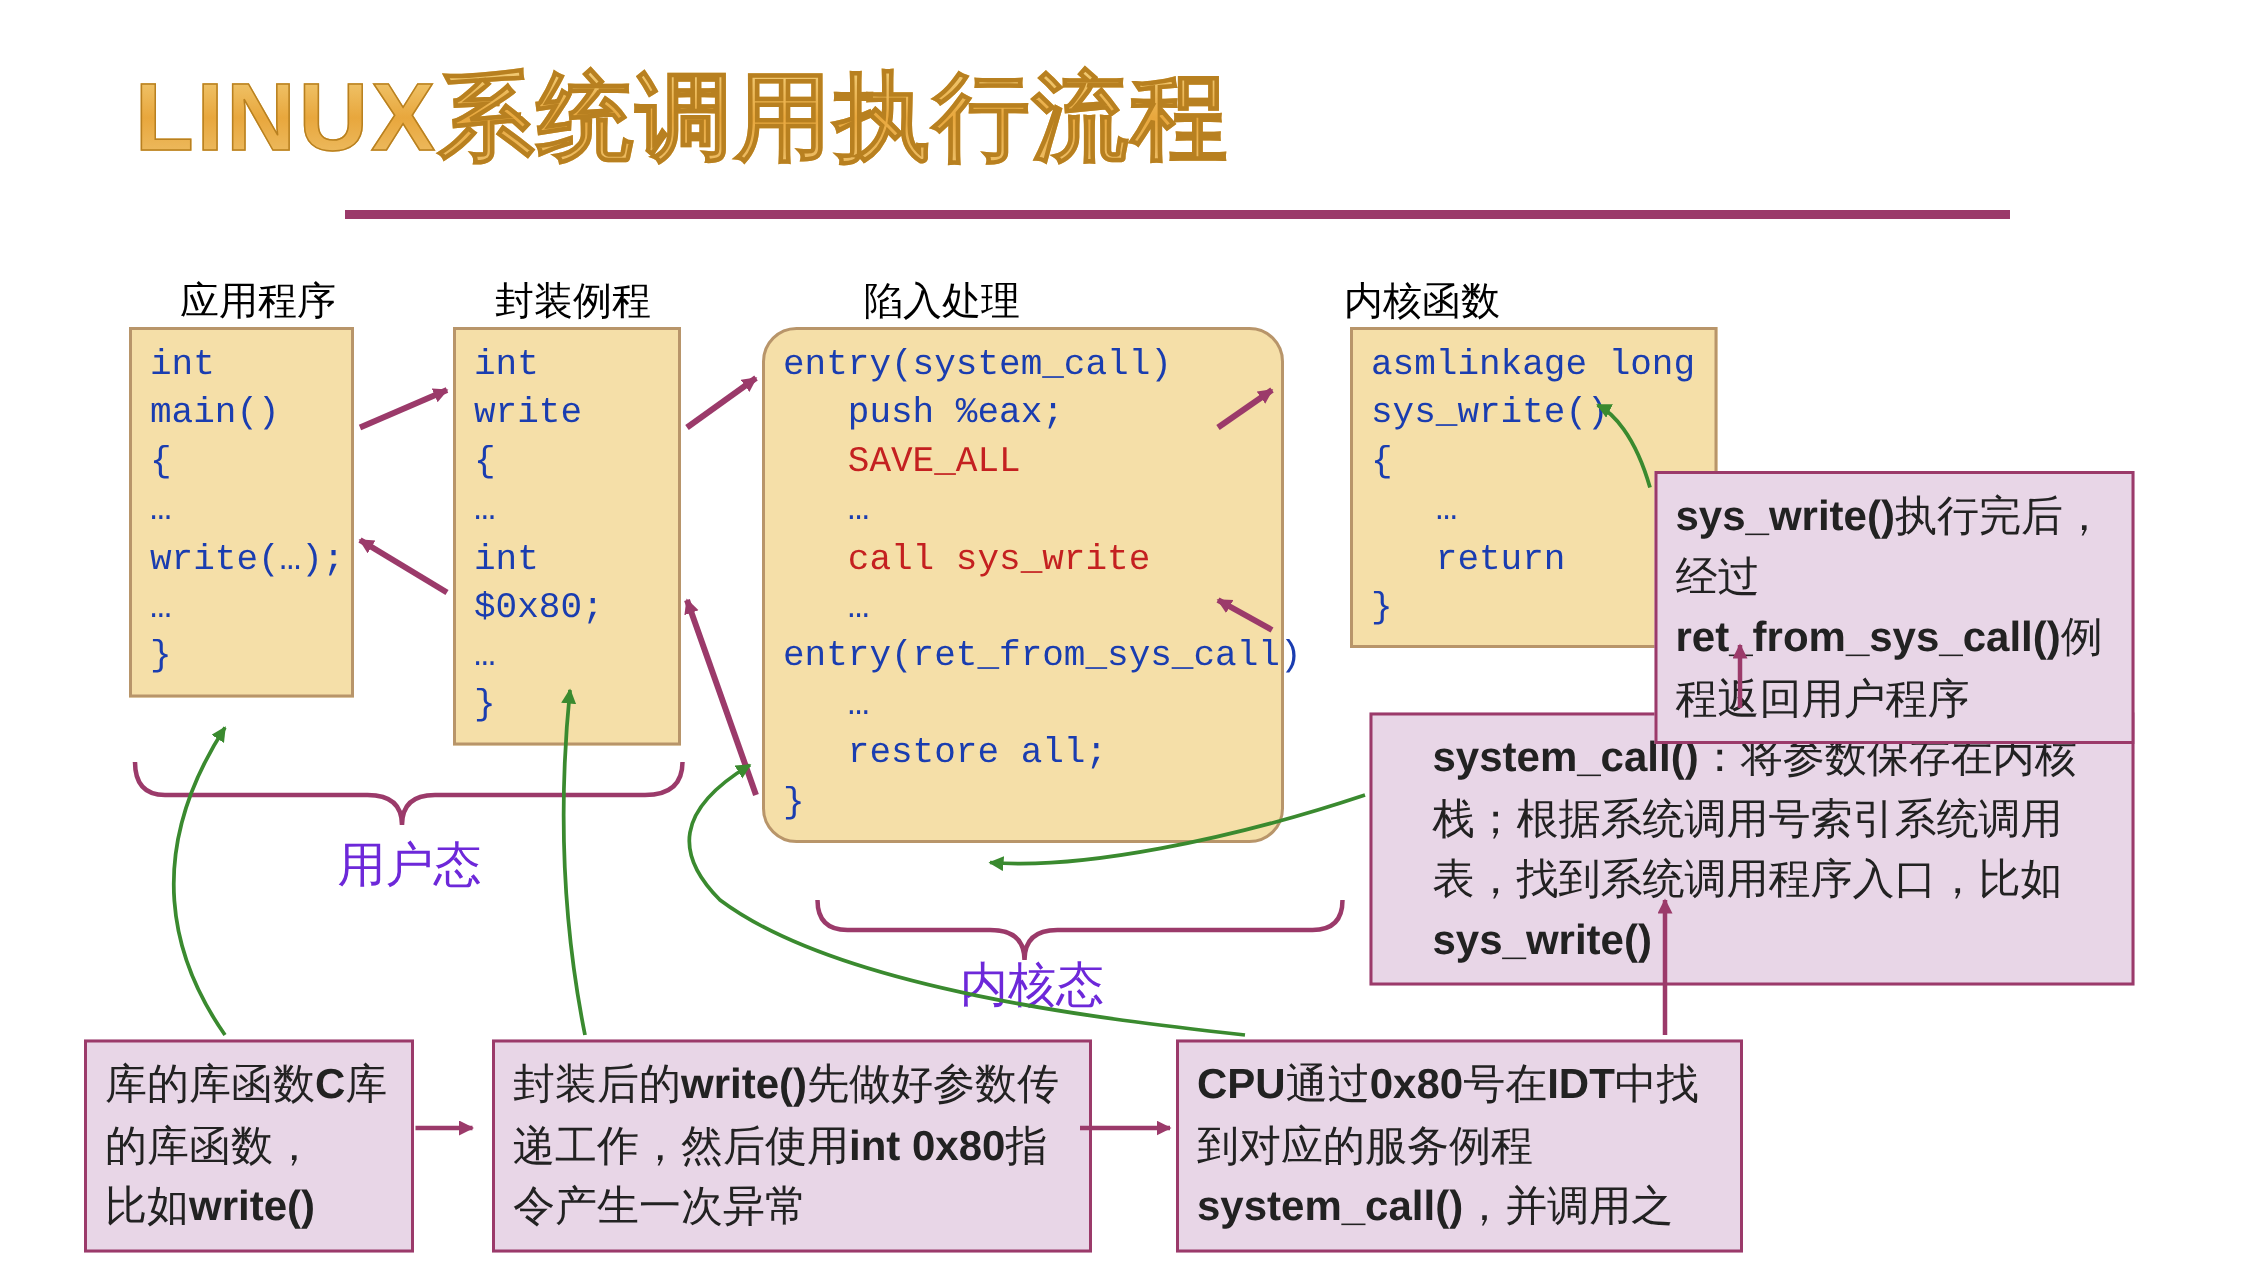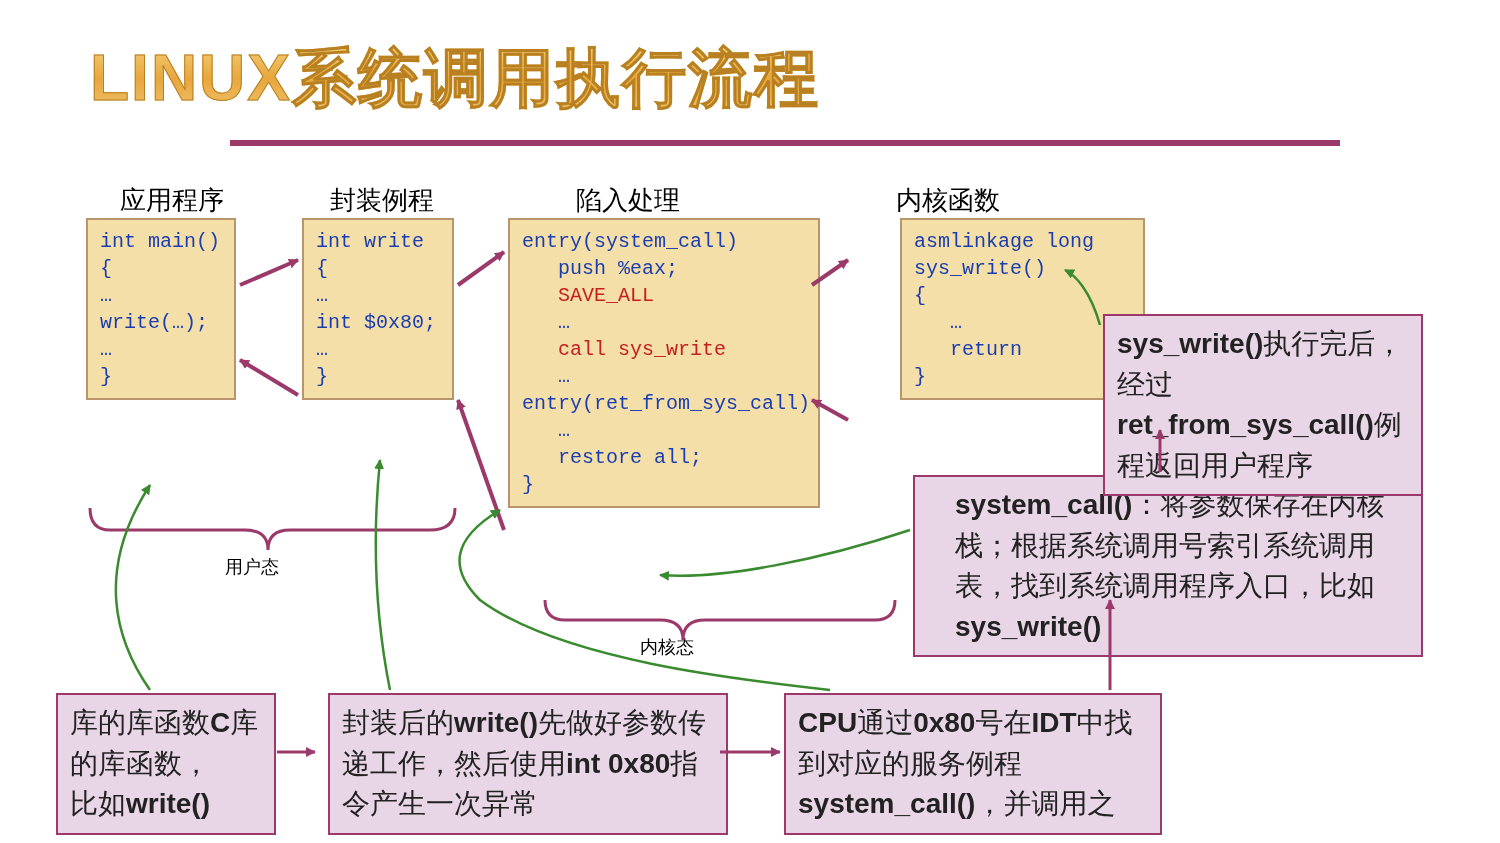--- a/index.html
+++ b/index.html
@@ -38,40 +38,40 @@
     position: absolute;
     font-size: 26px;
     font-weight: normal;
     color: #000;
   }
   .code-box {
     position: absolute;
     background: #f5dfa8;
     border: 2px solid #b8956a;
     padding: 8px 12px;
-    font-size: 20px;
+    font-size: 24px;
     line-height: 1.35;
     font-family: "Consolas", "Courier New", monospace;
   }
   .code-blue { color: #1a3db0; }
   .code-red { color: #c42020; }
   .desc-box {
     position: absolute;
     background: #e8d6e7;
     border: 2px solid #9b3a6a;
     padding: 8px 12px;
     font-size: 28px;
     line-height: 1.45;
     color: #222;
   }
   .desc-box b { font-weight: bold; }
   .mode-label {
     position: absolute;
-    font-size: 18px;
-    color: #000000;
+    font-size: 32px;
+    color: #6d28d9;
   }
   svg.overlay {
     position: absolute;
     top: 0;
     left: 0;
     width: 1500px;
     height: 843px;
     pointer-events: none;
   }
 </style>
@@ -99,21 +99,21 @@
 <div class="code-box" style="top:218px; left:302px; width:152px;">
   <div class="code-blue">int write</div>
   <div class="code-blue">{</div>
   <div class="code-blue">…</div>
   <div class="code-blue">int $0x80;</div>
   <div class="code-blue">…</div>
   <div class="code-blue"> </div>
   <div class="code-blue">}</div>
 </div>
 
-<div class="code-box" style="top:218px; left:508px; width:312px;">
+<div class="code-box" style="top:218px; left:508px; width:348px;border-radius:23px;">
   <div class="code-blue">entry(system_call)</div>
   <div class="code-blue">&nbsp;&nbsp;&nbsp;push %eax;</div>
   <div class="code-red">&nbsp;&nbsp;&nbsp;SAVE_ALL</div>
   <div class="code-blue">&nbsp;&nbsp;&nbsp;…</div>
   <div class="code-red">&nbsp;&nbsp;&nbsp;call sys_write</div>
   <div class="code-blue">&nbsp;&nbsp;&nbsp;…</div>
   <div class="code-blue">entry(ret_from_sys_call)</div>
   <div class="code-blue">&nbsp;&nbsp;&nbsp;…</div>
   <div class="code-blue">&nbsp;&nbsp;&nbsp;restore all;</div>
   <div class="code-blue"> </div>

